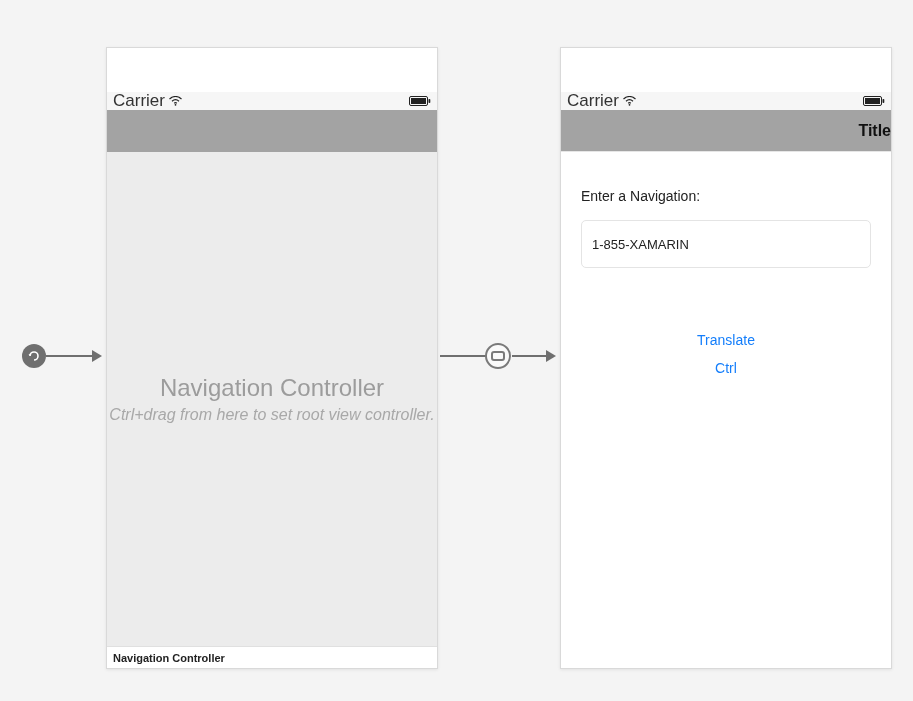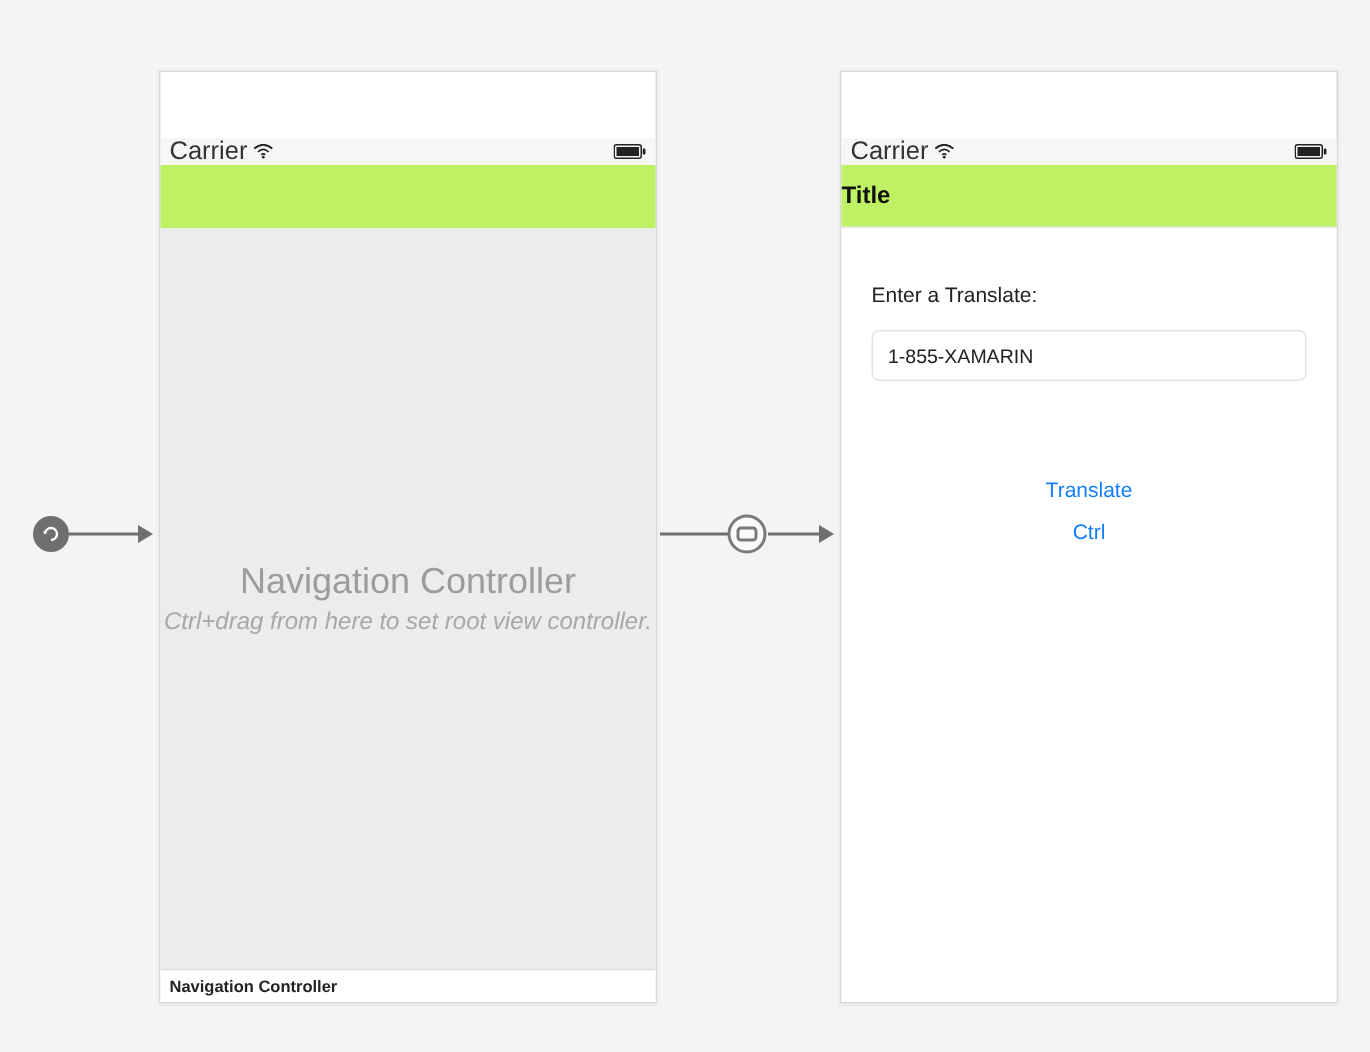--- a/index.html
+++ b/index.html
@@ -34,25 +34,25 @@
     color: #333;
     background: #f6f6f6;
     margin-top: 44px;
   }
   .status-left { display: flex; align-items: center; gap: 4px; }
   .wifi-icon svg { display: block; }
   .battery-icon svg { display: block; }
 
   .nav-bar {
     height: 42px;
-    background: #bef264;
+    background: #a3a3a3;
     border-bottom: 1px solid #e6e6e6;
     display: flex;
     align-items: center;
-    justify-content: flex-start;
+    justify-content: flex-end;
   }
   .nav-bar.empty { border-bottom: none; }
   .nav-title {
     font-size: 16px;
     font-weight: 600;
     color: #111;
   }
 
   .nav-content-placeholder {
     flex: 1;
@@ -89,21 +89,21 @@
   }
   .phone-input {
     width: 100%;
     border: 1px solid #e4e4e4;
     border-radius: 5px;
     font-size: 13px;
     padding: 6px 10px;
     color: #222;
     background: #fff;
     outline: none;
-    height: 34px;
+    height: 48px;
   }
   .btn-area {
     margin-top: 64px;
     display: flex;
     flex-direction: column;
     align-items: center;
     gap: 12px;
   }
   .ios-button {
     background: none;
@@ -239,20 +239,20 @@
           <rect x="0.5" y="0.5" width="18" height="9" rx="1.5" fill="none" stroke="#222"></rect>
           <rect x="2" y="2" width="15" height="6" fill="#222"></rect>
           <rect x="19.5" y="3" width="1.8" height="4" rx="0.8" fill="#222"></rect>
         </svg>
     </span>
   </div>
   <div class="nav-bar">
     <span class="nav-title">Title</span>
   </div>
   <div class="view-content">
-    <div class="label-enter">Enter a Translate:</div>
+    <div class="label-enter">Enter a Navigation:</div>
     <input class="phone-input" type="text" value="1-855-XAMARIN" style="">
     <div class="btn-area">
       <button class="ios-button">Translate</button>
       <button class="ios-button">Ctrl</button>
     </div>
   </div>
 </div>
 
 </body></html>

